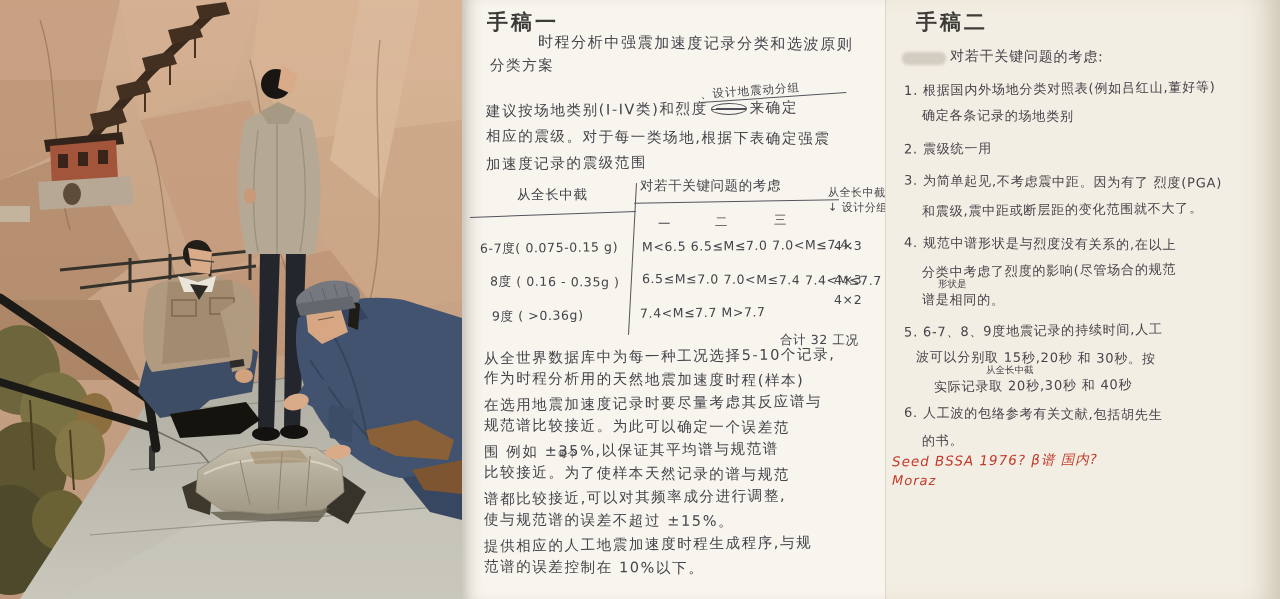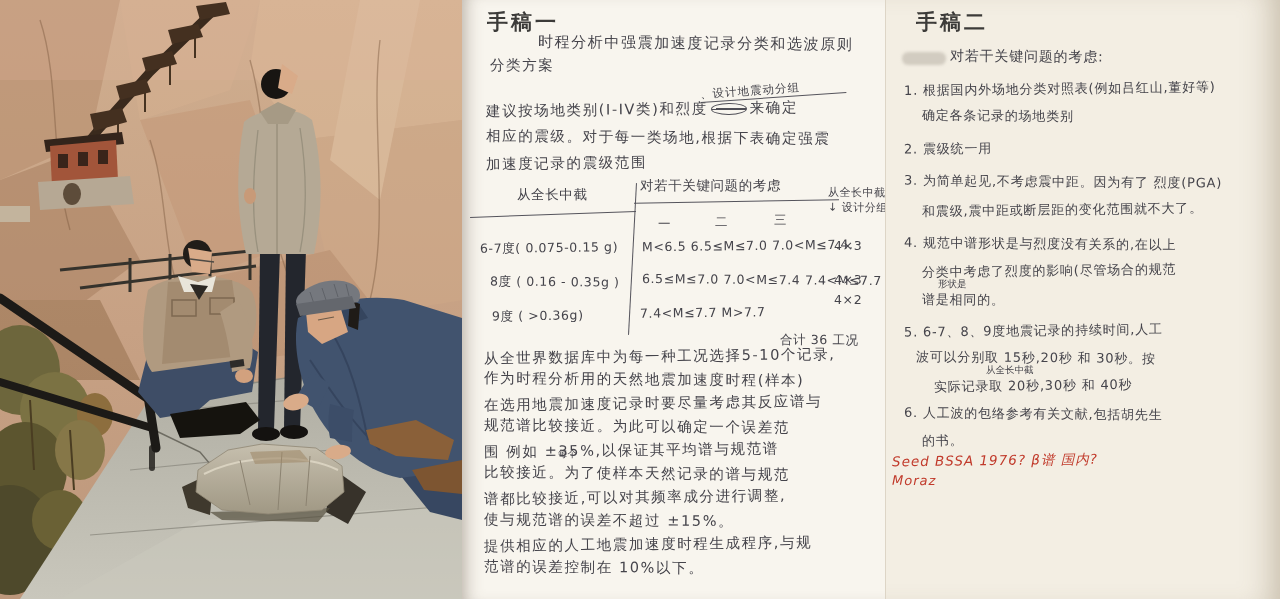--- a/index.html
+++ b/index.html
@@ -244,21 +244,21 @@
     <div class="abs tbl" style="left:372px;top:238px">4×3</div>
 
     <div class="abs tbl rot-b" style="left:28px;top:274px">8度 ( 0.16 - 0.35g )</div>
     <div class="abs tbl rot-b" style="left:180px;top:272px">6.5≤M≤7.0  7.0&lt;M≤7.4  7.4&lt;M≤7.7</div>
     <div class="abs tbl" style="left:372px;top:272px">4×3</div>
 
     <div class="abs tbl rot-a" style="left:30px;top:308px">9度 ( &gt;0.36g)</div>
     <div class="abs tbl rot-a" style="left:178px;top:305px">7.4&lt;M≤7.7    M&gt;7.7</div>
     <div class="abs tbl" style="left:372px;top:292px">4×2</div>
 
-    <div class="abs tbl rot-b" style="left:318px;top:332px">合计    36 工况</div>
+    <div class="abs tbl rot-b" style="left:318px;top:332px">合计    32 工况</div>
 
     <div class="abs tiny-ins" style="left:96px;top:448px">每个</div>
     <div class="abs hw rot-a" style="left:22px;top:347px">从全世界数据库中为每一种工况选择5-10个记录,</div>
     <div class="abs hw rot-b" style="left:22px;top:370px">作为时程分析用的天然地震加速度时程(样本)</div>
     <div class="abs hw rot-a" style="left:22px;top:394px">在选用地震加速度记录时要尽量考虑其反应谱与</div>
     <div class="abs hw rot-b" style="left:22px;top:417px">规范谱比较接近。为此可以确定一个误差范</div>
     <div class="abs hw rot-a" style="left:22px;top:441px">围 例如 ±35%,以保证其平均谱与规范谱</div>
     <div class="abs hw rot-b" style="left:22px;top:464px">比较接近。为了使样本天然记录的谱与规范</div>
     <div class="abs hw rot-a" style="left:22px;top:488px">谱都比较接近,可以对其频率成分进行调整,</div>
     <div class="abs hw rot-b" style="left:22px;top:511px">使与规范谱的误差不超过 ±15%。</div>

